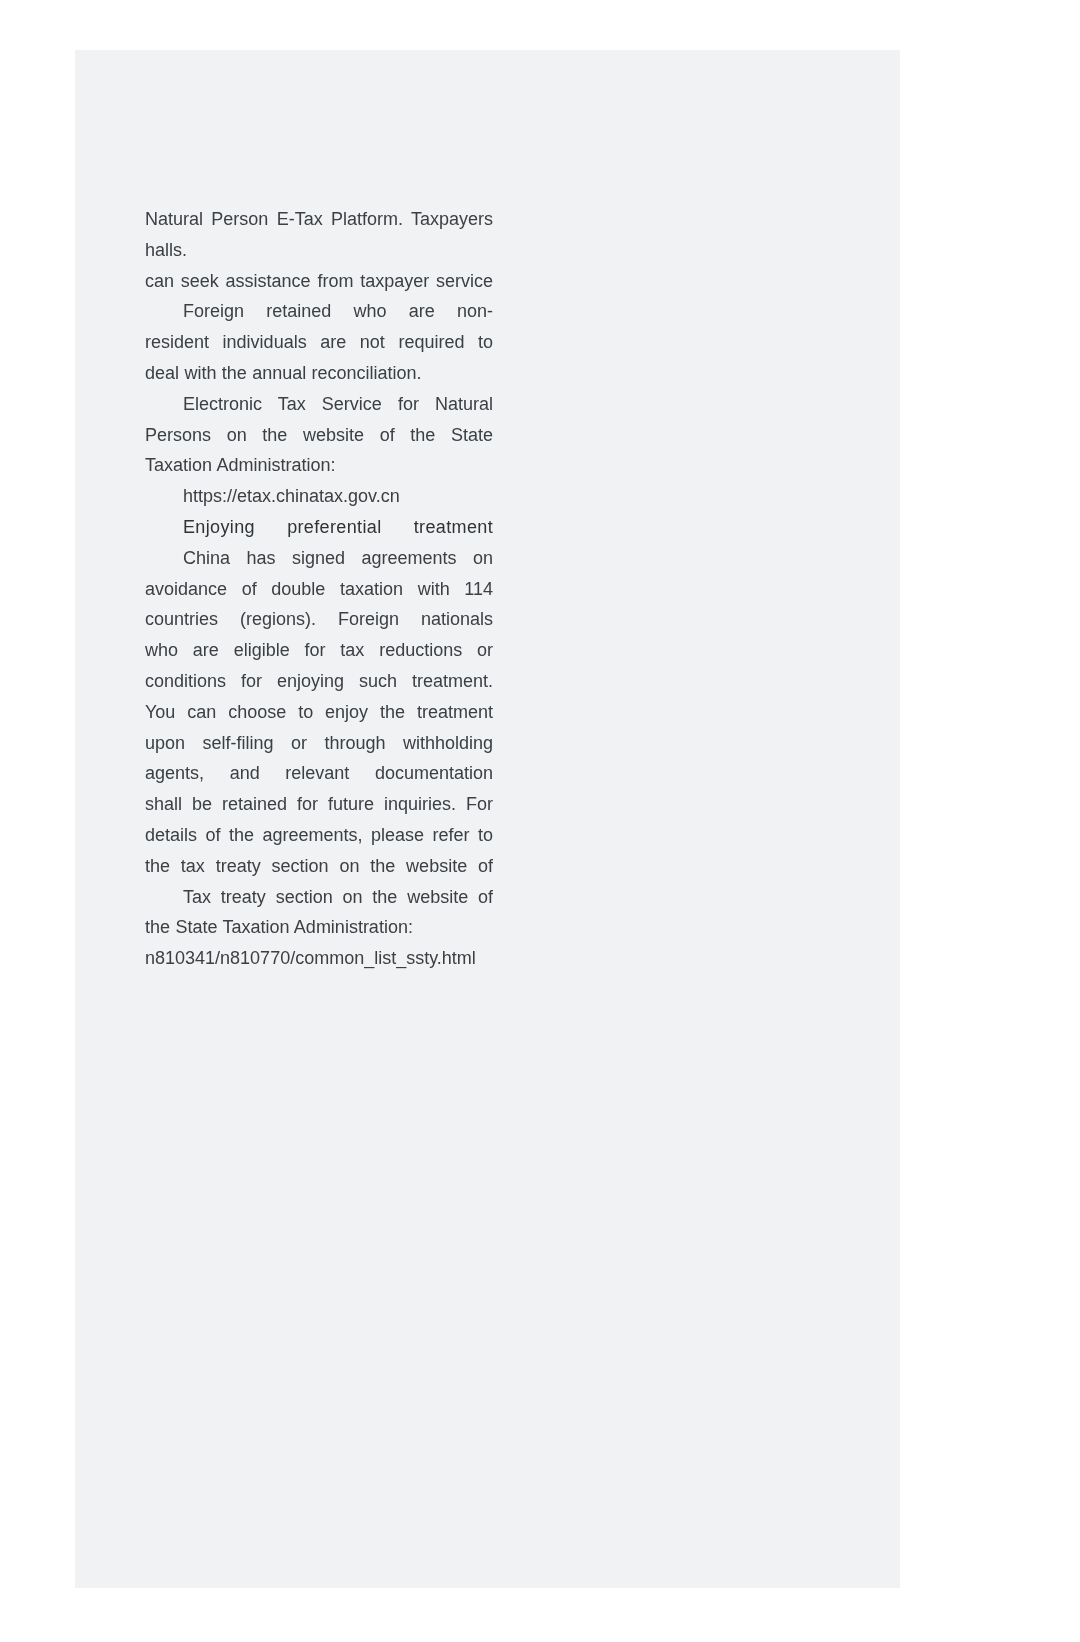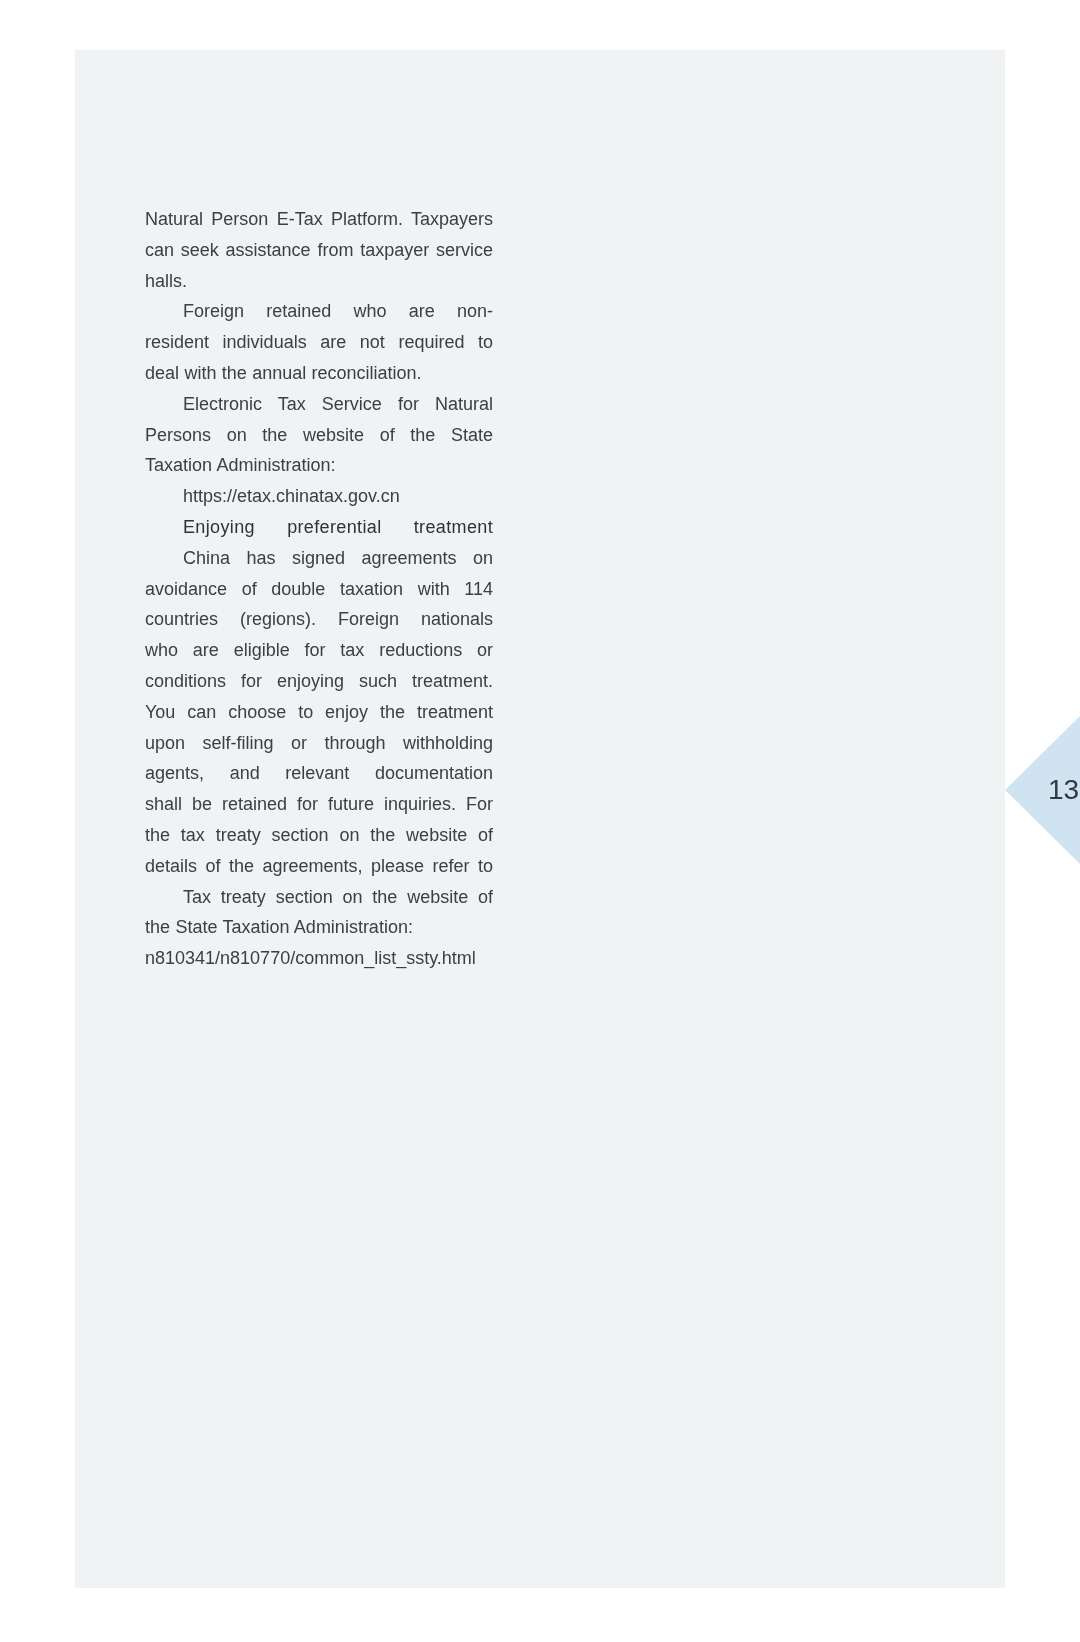--- a/index.html
+++ b/index.html
@@ -11,21 +11,21 @@
     --page-number: #333a42;
   }
   * { margin: 0; padding: 0; box-sizing: border-box; }
   html, body {
     width: 1080px; height: 1642px;
     background: var(--canvas-bg);
     font-family: "Liberation Sans", "DejaVu Sans", sans-serif;
   }
   #canvas {
     position: relative;
-    width: 1080px; height: 1642px;
+    width: 900px; height: 1642px;
     overflow: hidden;
     background: var(--canvas-bg);
   }
   .doc-page {
     position: absolute;
     left: 75px; top: 50px;
     width: 930px; height: 1538px;
     background: var(--page-bg);
   }
   .textcol {
@@ -68,41 +68,41 @@
   }
 </style>
 </head>
 <body>
 
 <div id="canvas">
 
   <div class="doc-page">
     <div class="textcol">
         <div class="ln j">Natural Person E-Tax Platform. Taxpayers</div>
+        <div class="ln">halls.</div>
         <div class="ln j">can seek assistance from taxpayer service</div>
-        <div class="ln">halls.</div>
         <div class="ln j in">Foreign retained who are non-</div>
         <div class="ln j">resident individuals are not required to</div>
         <div class="ln">deal with the annual reconciliation.</div>
         <div class="ln j in">Electronic Tax Service for Natural</div>
         <div class="ln j">Persons on the website of the State</div>
         <div class="ln">Taxation Administration:</div>
         <div class="ln in">https://etax.chinatax.gov.cn</div>
         <div class="ln j in b">Enjoying preferential treatment</div>
         <div class="ln j in">China has signed agreements on</div>
         <div class="ln j">avoidance of double taxation with 114</div>
         <div class="ln j">countries (regions). Foreign nationals</div>
         <div class="ln j">who are eligible for tax reductions or</div>
         <div class="ln j">conditions for enjoying such treatment.</div>
         <div class="ln j">You can choose to enjoy the treatment</div>
         <div class="ln j">upon self-filing or through withholding</div>
         <div class="ln j">agents, and relevant documentation</div>
         <div class="ln j">shall be retained for future inquiries. For</div>
+        <div class="ln j">details of the agreements, please refer to</div>
         <div class="ln j">the tax treaty section on the website of</div>
-        <div class="ln j">details of the agreements, please refer to</div>
         <div class="ln j in">Tax treaty section on the website of</div>
         <div class="ln">the State Taxation Administration:</div>
         <div class="ln">n810341/n810770/common_list_ssty.html</div>
       </div>
   </div>
 
   <div class="pagenum-tab">
     <div class="pagenum-tri"></div>
     <div class="pagenum-label">13</div>
   </div>

